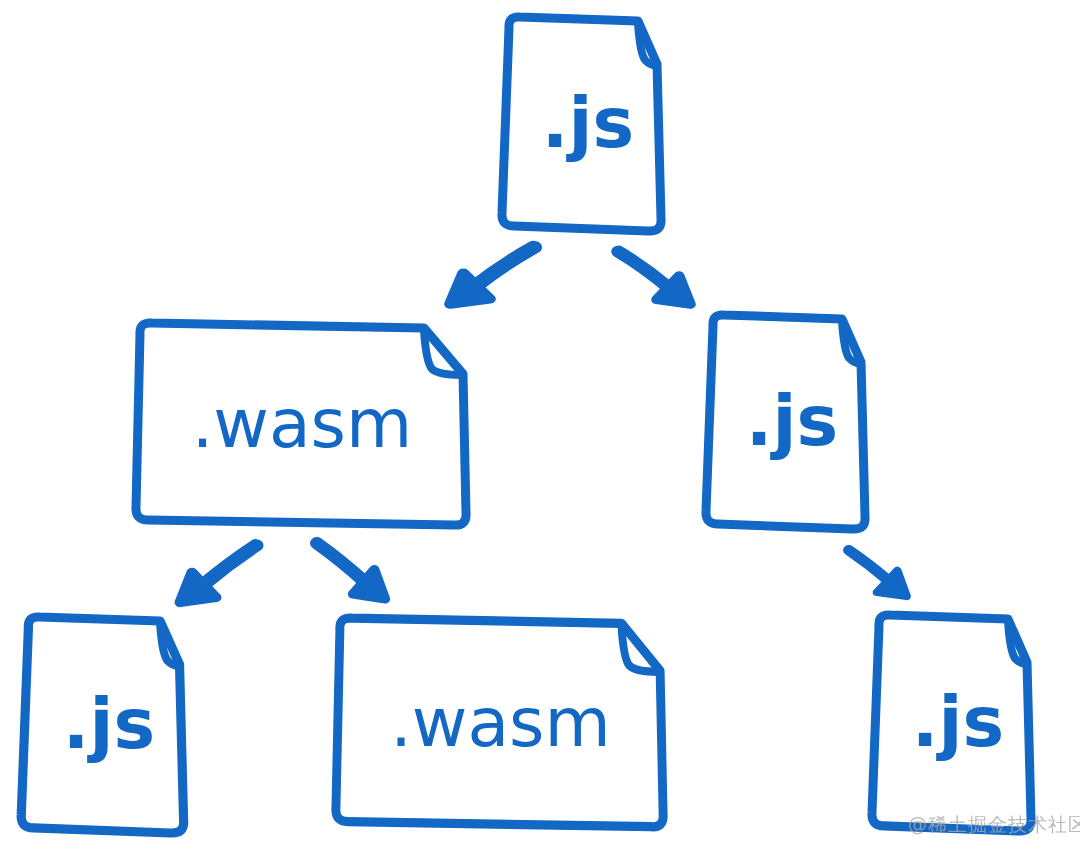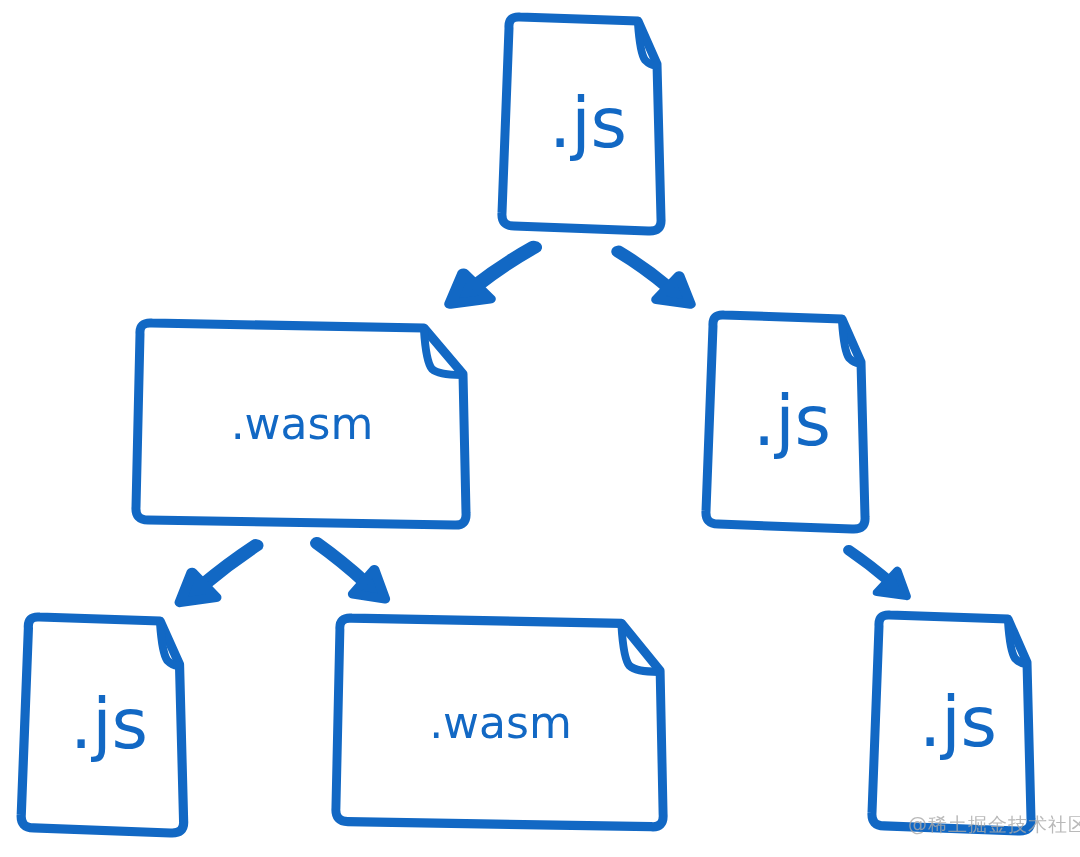--- a/index.html
+++ b/index.html
@@ -33,22 +33,22 @@
   }
   .node .label {
     position: absolute;
     inset: 0;
     display: flex;
     align-items: center;
     justify-content: center;
     color: var(--ink);
     pointer-events: none;
   }
-  .label-js   { font-size: 70px; padding-left: 6px; padding-bottom: 6px; }
-  .label-wasm { font-size: 44px; padding-bottom: 4px; }
+  .label-js   { font-size: 70px; padding-left: 6px; padding-bottom: 6px; font-weight: bold; }
+  .label-wasm { font-size: 68px; padding-bottom: 4px; }
 
   .edge { position: absolute; overflow: visible; }
   .edge .shaft {
     fill: none;
     stroke: var(--ink);
     stroke-width: 15;
     stroke-linecap: round;
   }
   .edge .head {
     fill: var(--ink);

